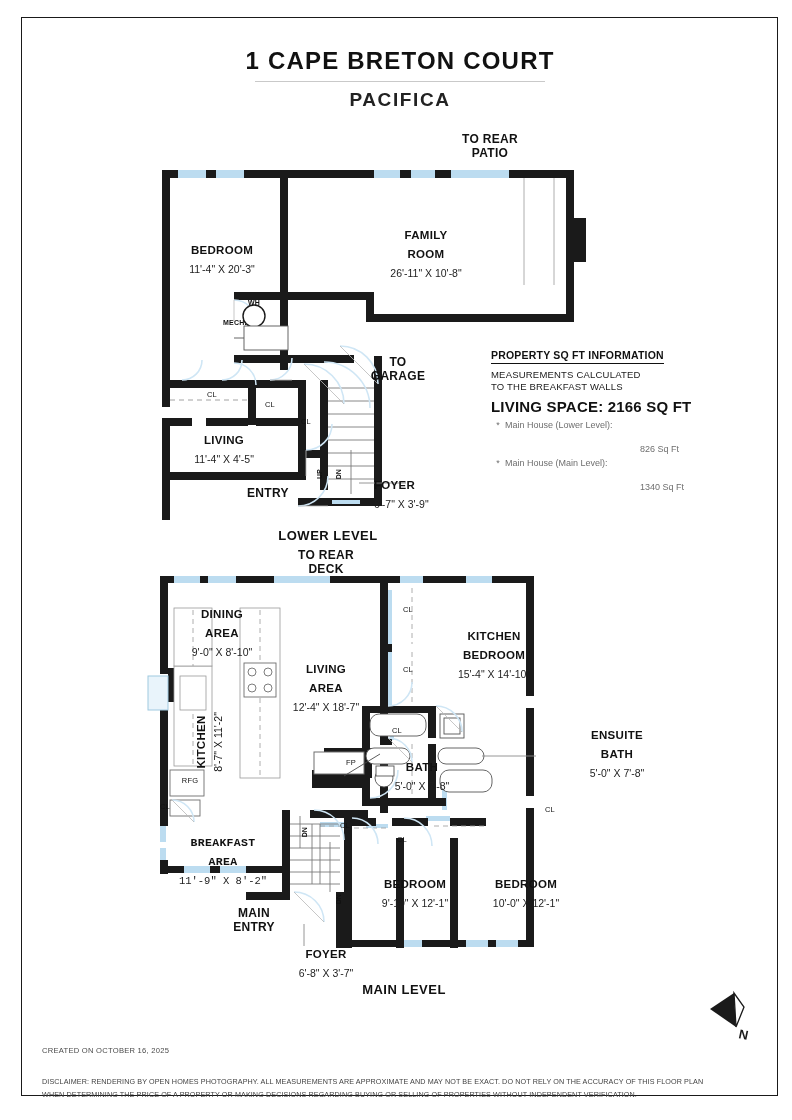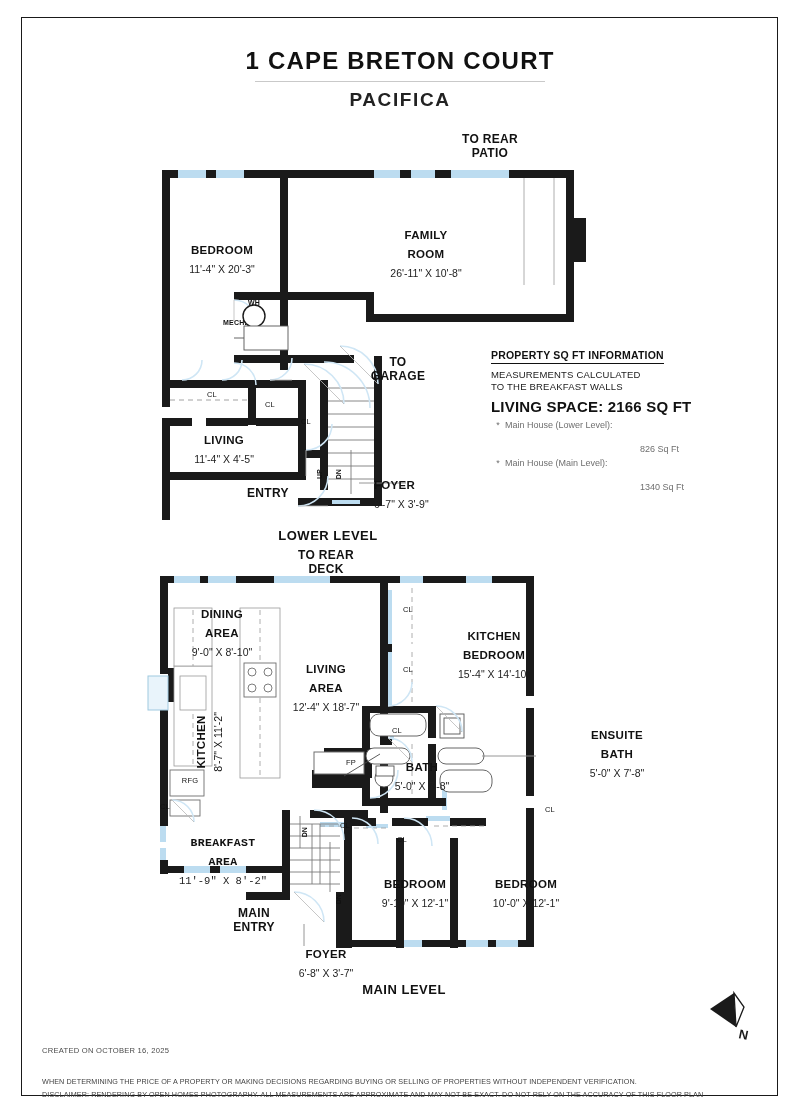--- a/index.html
+++ b/index.html
@@ -719,17 +719,17 @@
 
       <polygon points="30,8 32,42 6,24" fill="#1a1a1a"></polygon>
 
       <polygon points="30,8 32,42 40,22" fill="#ffffff" stroke="#1a1a1a" stroke-width="1.3"></polygon>
       <text x="34" y="53" font-family="Liberation Sans, sans-serif" font-size="13" font-weight="700" fill="#1a1a1a" transform="rotate(12 34 53)">N</text>
     </svg>
   </div>
 
   <div class="footer">
     <div class="footer-created">CREATED ON OCTOBER 16, 2025</div>
+    <div class="footer-disclaimer">DISCLAIMER: RENDERING BY OPEN HOMES PHOTOGRAPHY. ALL MEASUREMENTS ARE APPROXIMATE AND MAY NOT BE EXACT. DO NOT RELY ON THE ACCURACY OF THIS FLOOR PLAN</div>
     <div class="footer-disclaimer">WHEN DETERMINING THE PRICE OF A PROPERTY OR MAKING DECISIONS REGARDING BUYING OR SELLING OF PROPERTIES WITHOUT INDEPENDENT VERIFICATION.</div>
-    <div class="footer-disclaimer">DISCLAIMER: RENDERING BY OPEN HOMES PHOTOGRAPHY. ALL MEASUREMENTS ARE APPROXIMATE AND MAY NOT BE EXACT. DO NOT RELY ON THE ACCURACY OF THIS FLOOR PLAN</div>
   </div>
 
 </div>
 
 </body></html>

